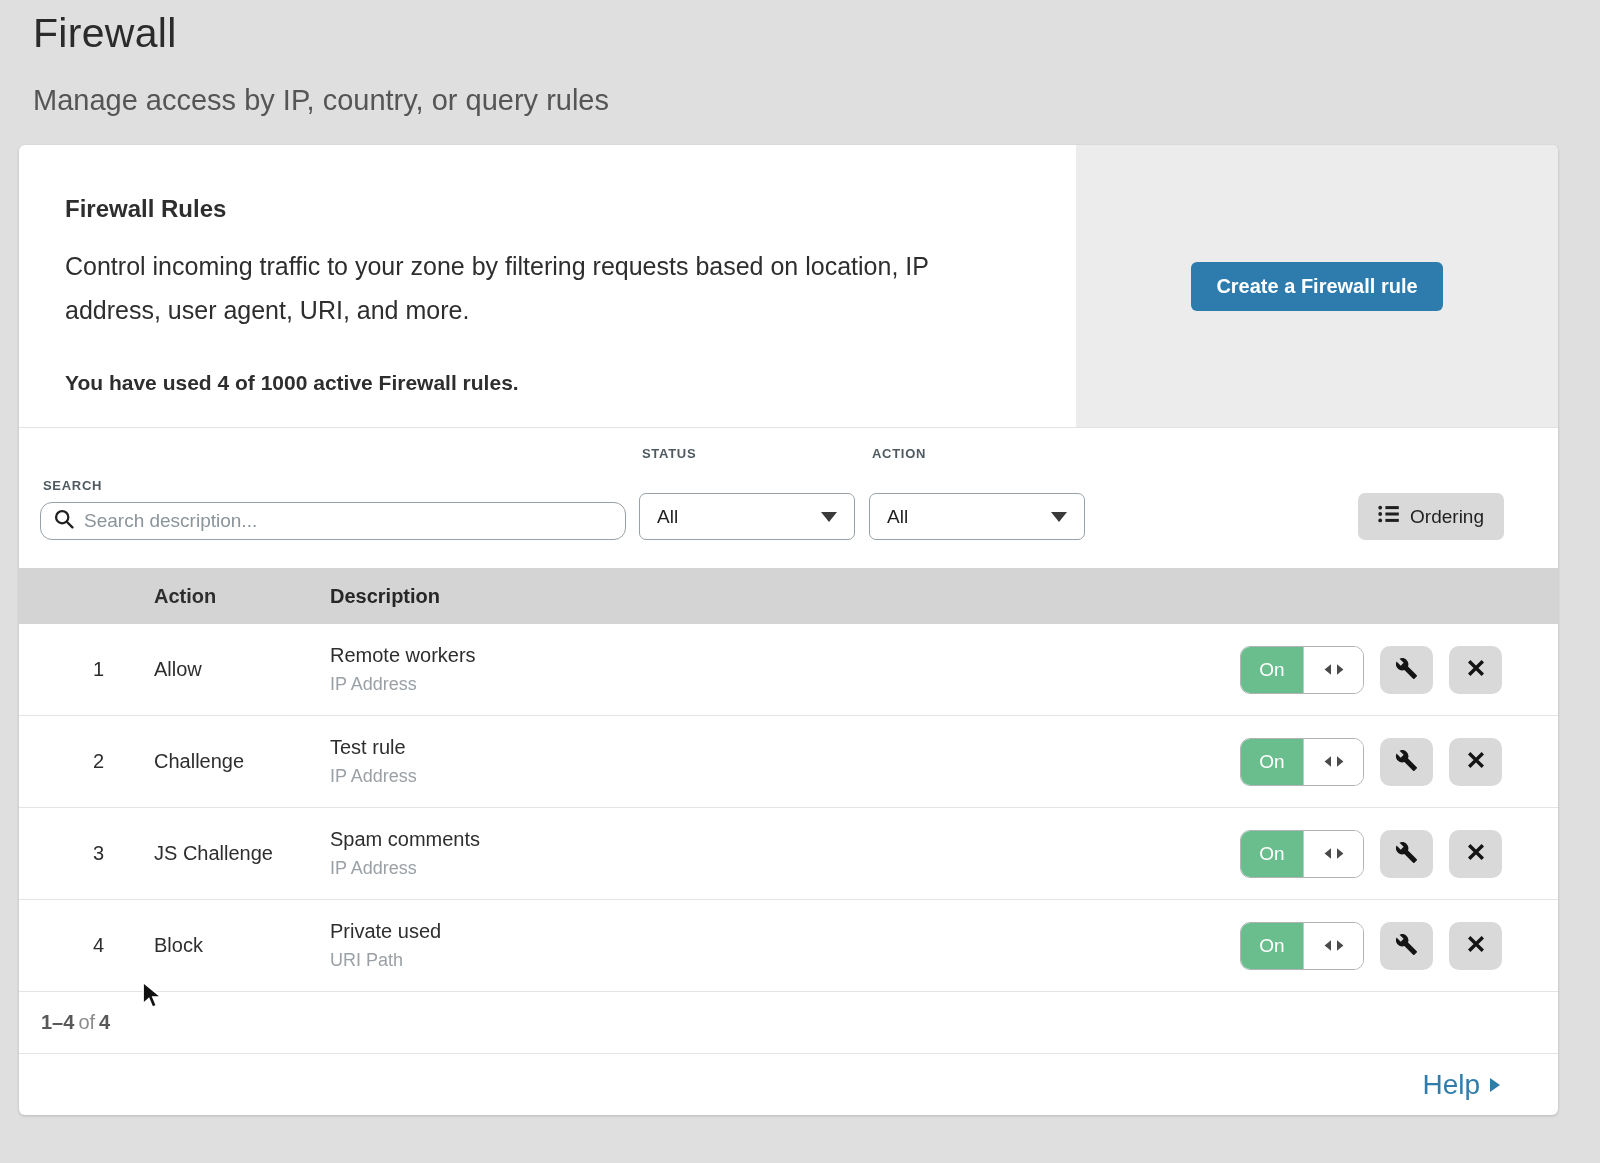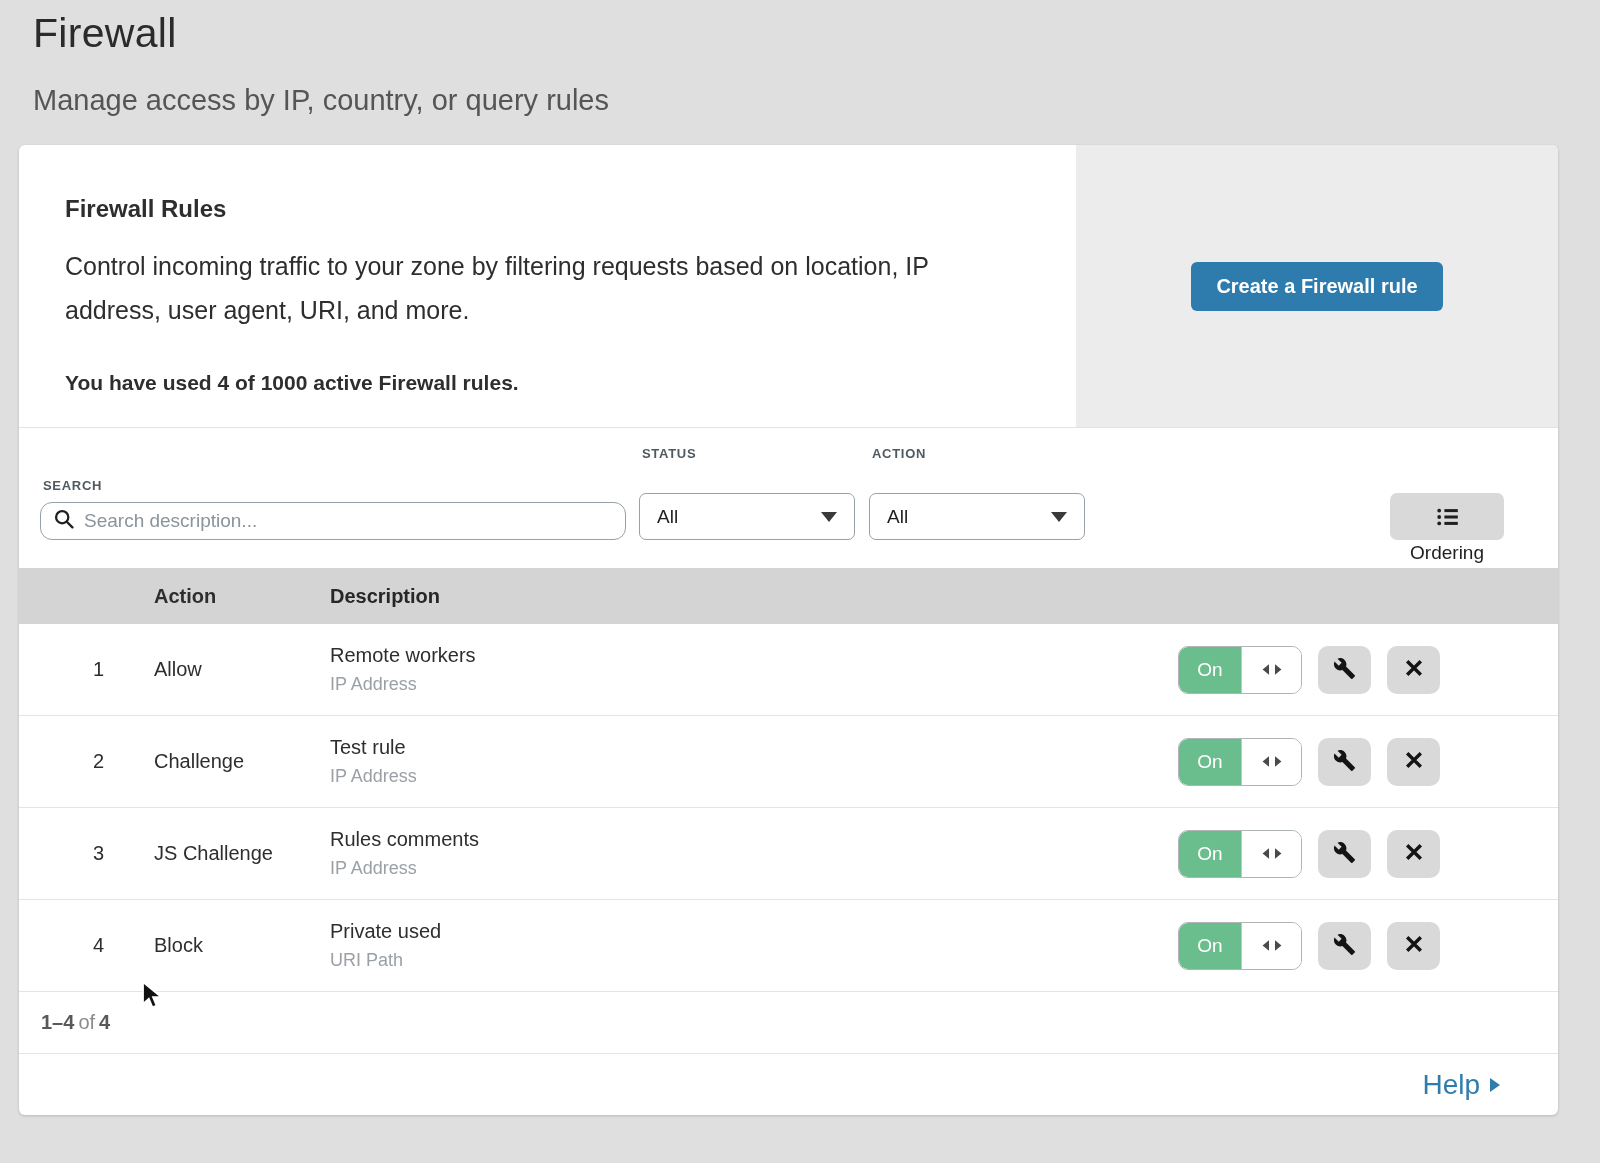--- a/index.html
+++ b/index.html
@@ -61,39 +61,39 @@
     width: 216px; height: 47px; background: #fff;
     border: 1px solid #98a1a6; border-radius: 7px;
     display: flex; align-items: center; justify-content: space-between;
     padding: 0 17px; font-size: 19px; color: #1f1f1f; cursor: pointer; margin-top: 32px;
   }
   .chevron { width: 0; height: 0; border-left: 8px solid transparent; border-right: 8px solid transparent; border-top: 10px solid #3a3a3a; }
   .ordering-btn {
     margin-left: auto; height: 47px; padding: 15px 20px;
     background: #d9d9d9; border: none; border-radius: 7px;
     font-family: inherit; font-size: 19px; color: #1f1f1f;
-    display: flex; align-items: center; gap: 11px; cursor: pointer; flex-direction: column;
+    display: flex; align-items: center; gap: 11px; cursor: pointer;
   }
 
   
   .thead {
     display: grid; grid-template-columns: 135px 176px 1fr 380px;
     background: #d4d4d4; height: 56px; align-items: center;
     font-size: 20px; font-weight: 700; color: #272727;
   }
   .row {
     display: grid; grid-template-columns: 135px 176px 1fr 380px;
     height: 92px; align-items: center; border-bottom: 1px solid #e4e4e4;
     background: #fff;
   }
   .col-num { text-align: right; padding-right: 50px; font-size: 20px; color: #2e2e2e; }
   .col-action { font-size: 20px; color: #2e2e2e; }
   .desc-title { font-size: 20px; color: #2e2e2e; }
   .desc-sub { font-size: 18px; color: #9aa0a5; margin-top: 7px; }
-  .col-controls { display: flex; align-items: center; justify-content: flex-start; padding-right: 56px; gap: 16px; }
+  .col-controls { display: flex; align-items: center; justify-content: flex-end; padding-right: 56px; gap: 16px; }
 
   .toggle { display: flex; width: 124px; height: 48px; border-radius: 10px; overflow: hidden; border: 1px solid #afb5b7; cursor: pointer; }
   .toggle-on {
     width: 62px; background: #6abe8d; color: #fff; font-size: 19px;
     display: flex; align-items: center; justify-content: center;
   }
   .toggle-arrows { flex: 1; background: #fff; display: flex; align-items: center; justify-content: center; border-left: 1px solid #c3c7c9; }
   .icon-btn {
     width: 53px; height: 48px; border: none; border-radius: 10px;
     background: #d9d9d9; display: flex; align-items: center; justify-content: center;
@@ -252,21 +252,21 @@
                 </svg>
             </span>
           </button>
         </div>
       </div>
 
       <div class="row">
         <div class="col-num">3</div>
         <div class="col-action">JS Challenge</div>
         <div class="col-desc">
-          <div class="desc-title">Rules comments</div>
+          <div class="desc-title">Spam comments</div>
           <div class="desc-sub">IP Address</div>
         </div>
         <div class="col-controls">
           <div class="toggle">
             <span class="toggle-on">On</span>
             <span class="toggle-arrows">
               <svg width="24" height="13" viewBox="0 0 24 13">
                   <path d="M9 1.2 L2.6 6.5 L9 11.8 Z" fill="#4a4a4a"></path>
                   <path d="M15 1.2 L21.4 6.5 L15 11.8 Z" fill="#4a4a4a"></path>
                 </svg>

